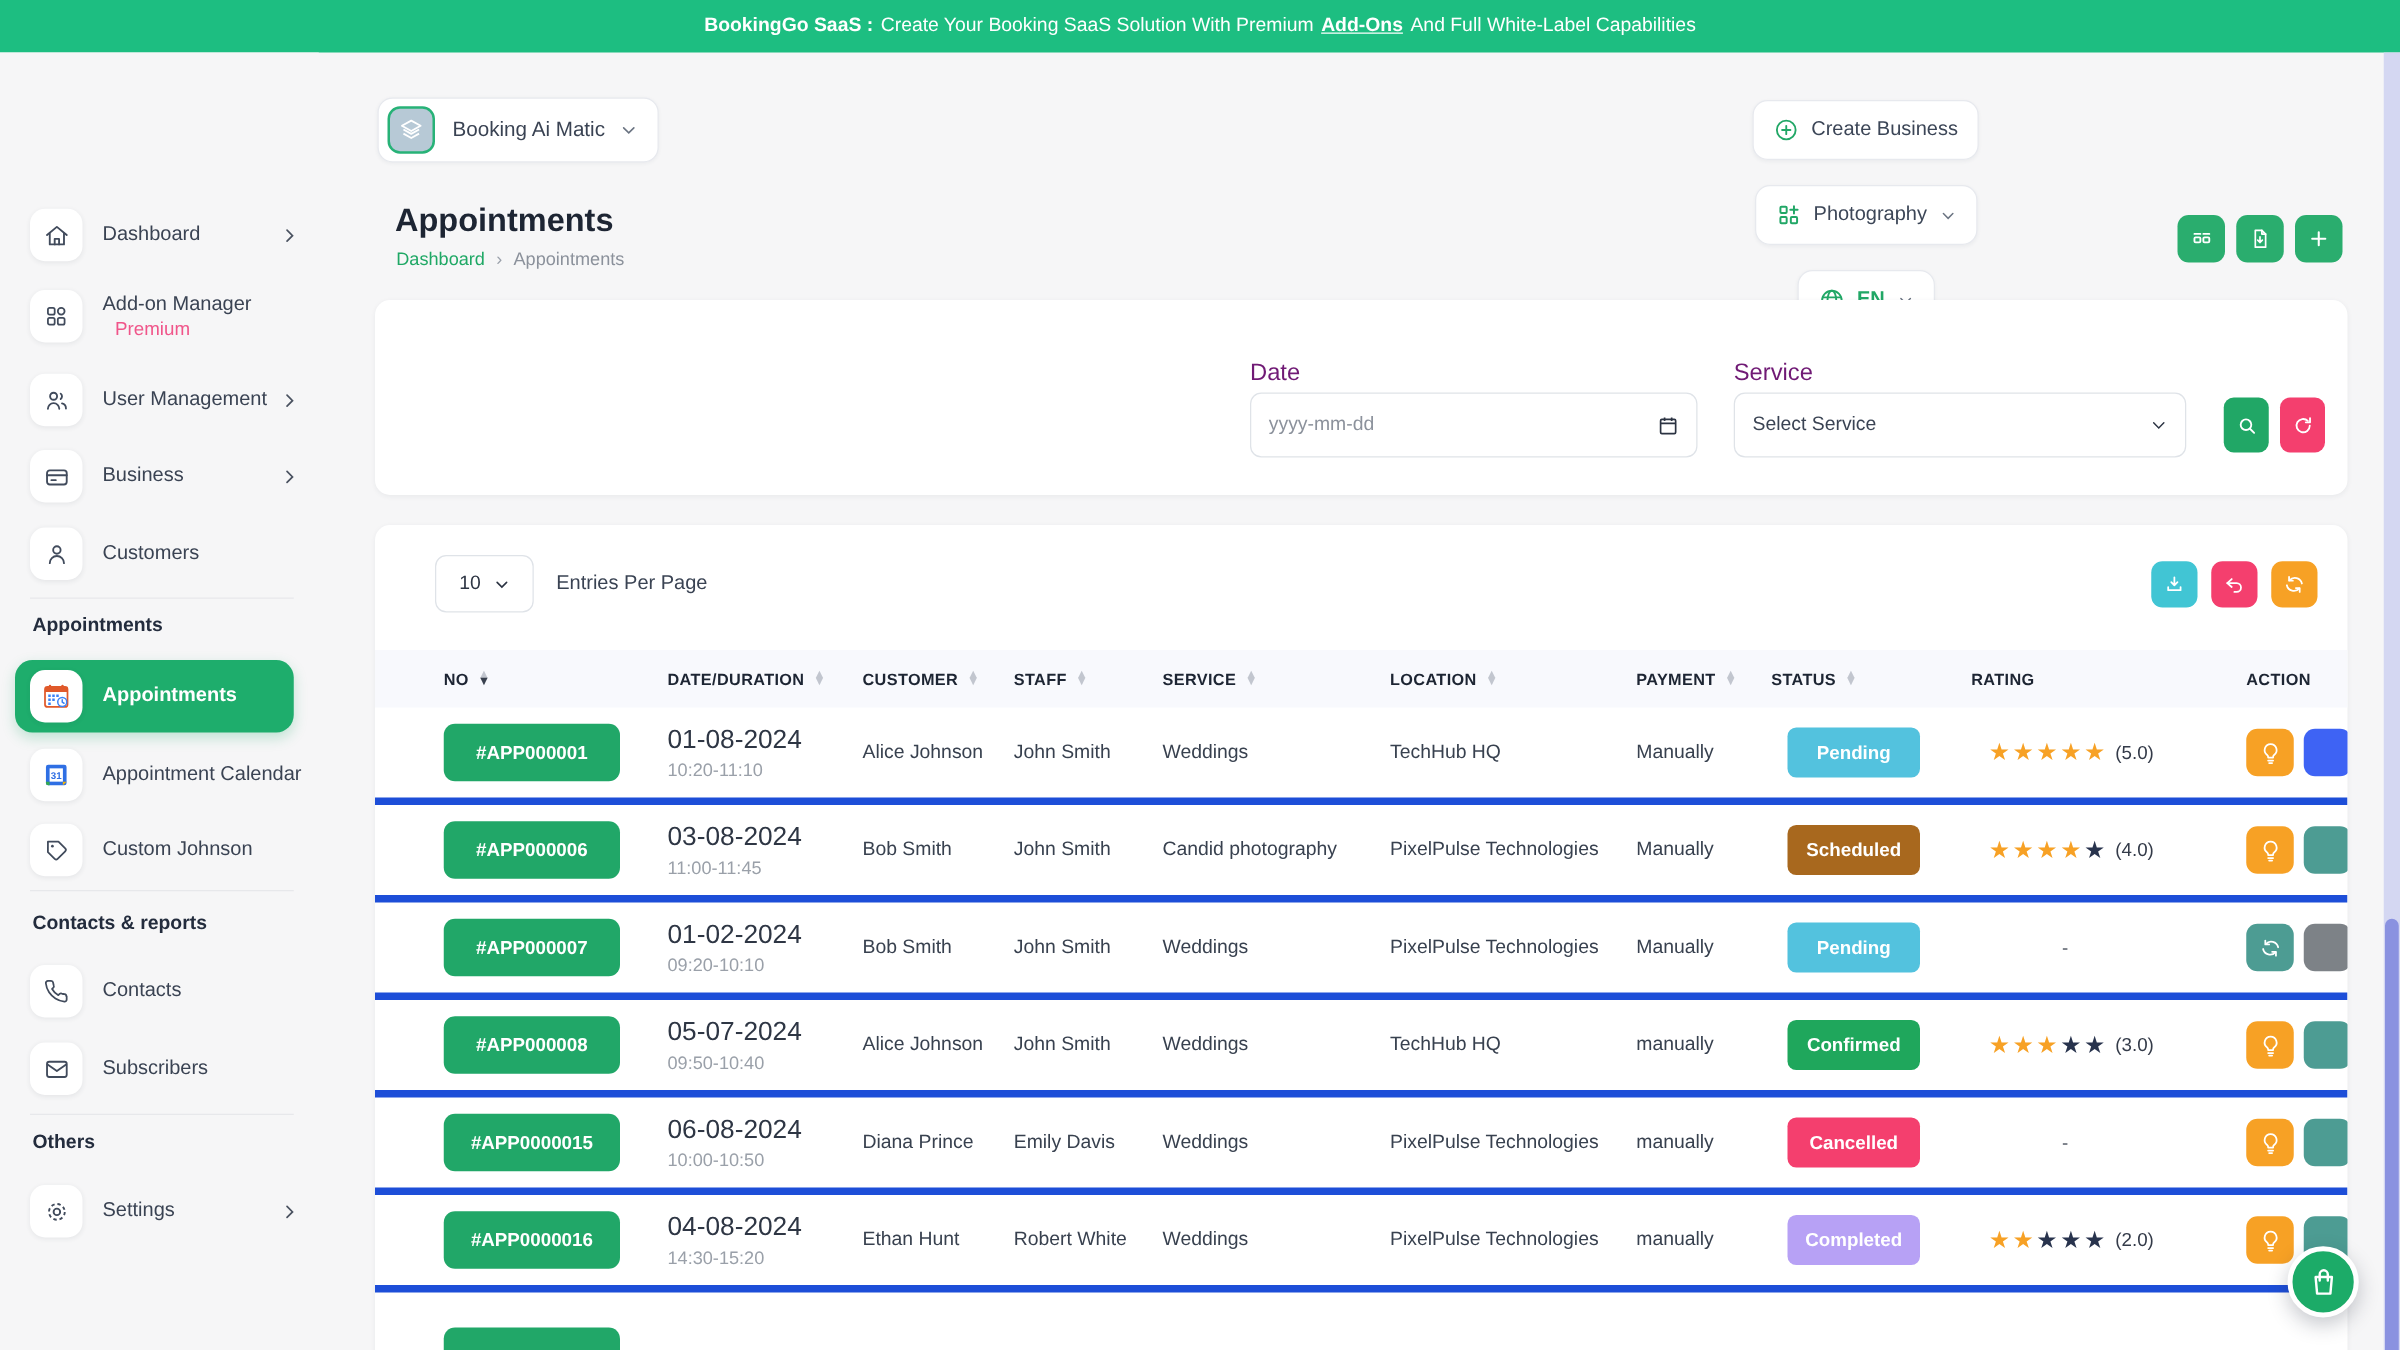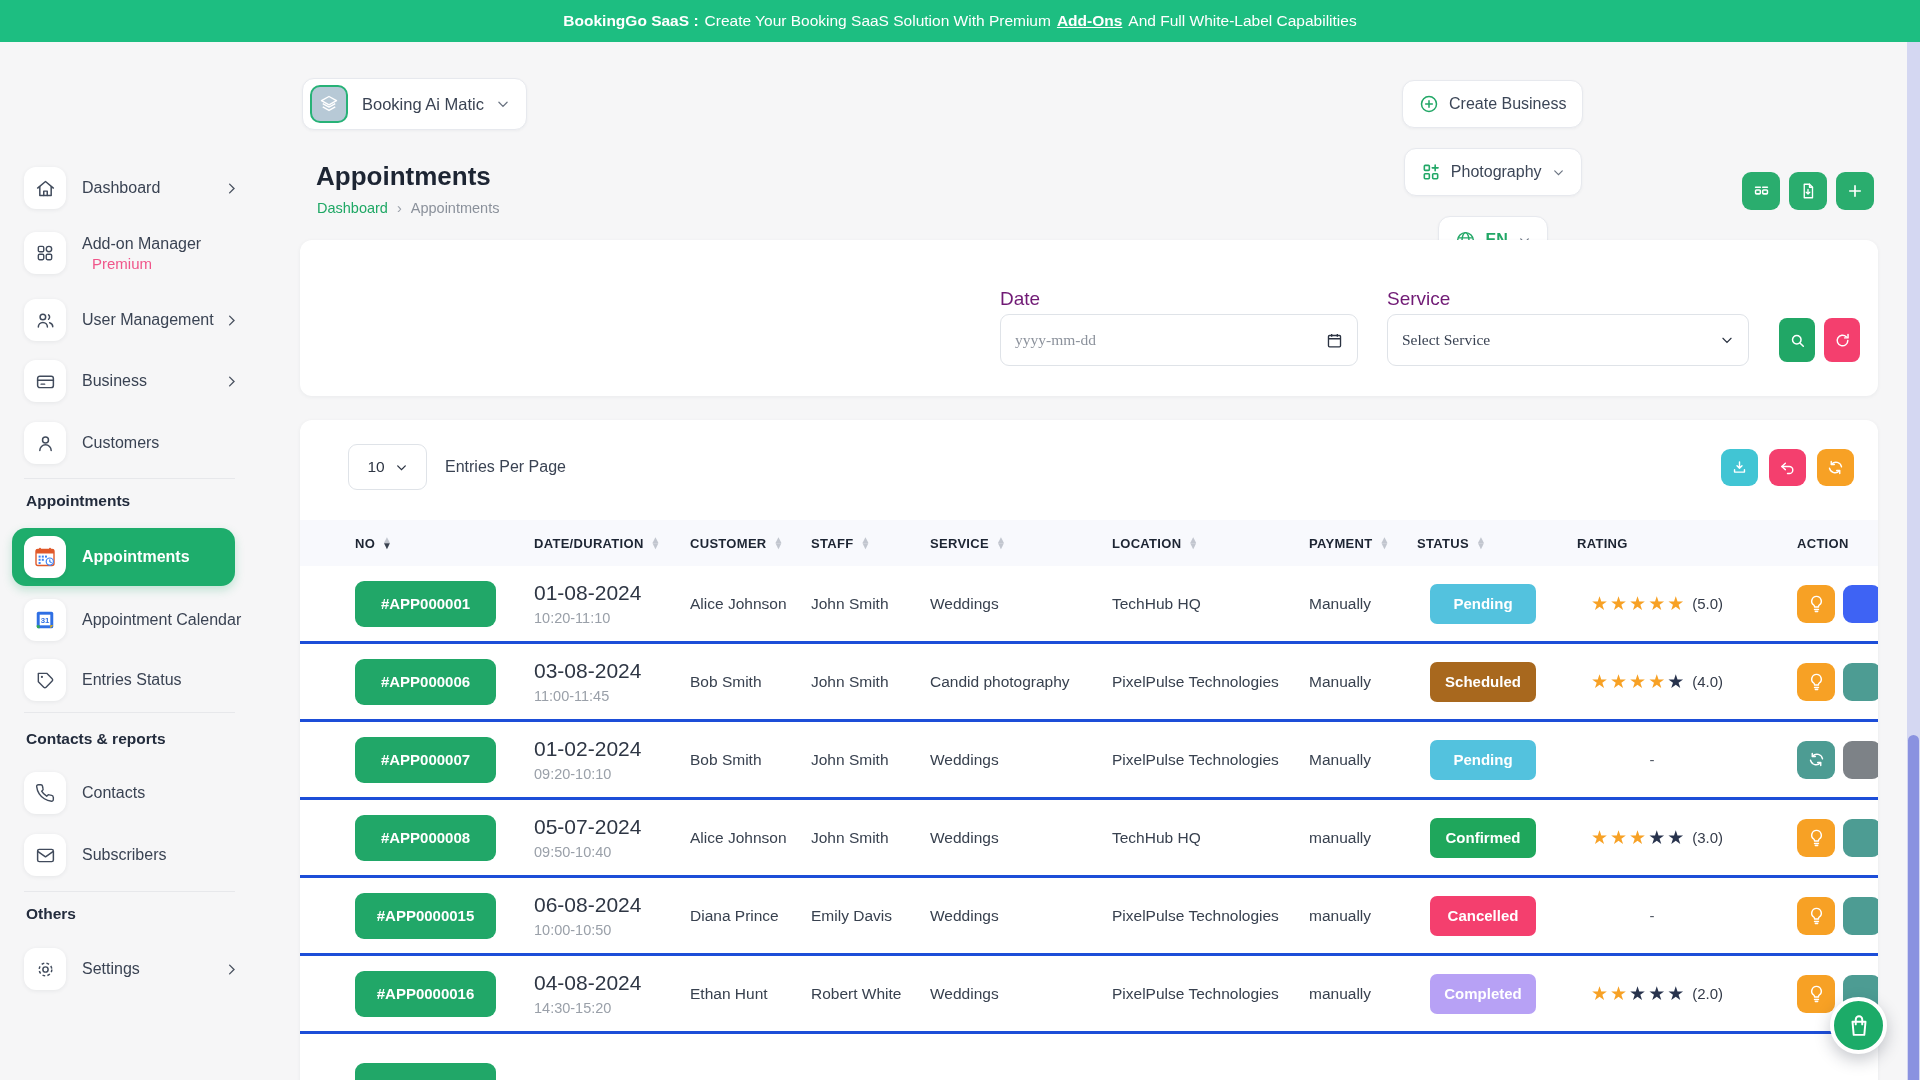--- a/index.html
+++ b/index.html
@@ -49,42 +49,42 @@
   .title-actions{position:absolute;top:172px;left:1742px;display:flex;gap:9px;}
   .sq-btn{width:38px;height:38px;border-radius:9px;background:#2aad6e;display:flex;align-items:center;
     justify-content:center;cursor:pointer;border:none;}
   
   .card{position:absolute;background:#fff;border-radius:12px;box-shadow:0 1px 4px rgba(40,50,70,.06);}
   .filter-card{left:300px;top:240px;width:1578px;height:156px;}
   .f-label{position:absolute;top:48px;font-size:19px;color:#701a75;}
   .f-date-label{left:700px;}
   .f-service-label{left:1087px;}
   .f-input{position:absolute;top:74px;height:52px;border:1px solid #dfe3e8;border-radius:9px;
-    box-sizing:border-box;display:flex;align-items:center;padding:0 14px;font-size:15.5px;background:#fff;font-family:Liberation Serif, serif;}
+    box-sizing:border-box;display:flex;align-items:center;padding:0 14px;font-size:15.5px;background:#fff;}
   .f-date{left:700px;width:358px;color:#8c929c;justify-content:space-between;cursor:text;}
   .f-service{left:1087px;width:362px;color:#3a4353;justify-content:space-between;cursor:pointer;}
   .f-btns{position:absolute;top:78px;left:1479px;display:flex;gap:9px;}
   .f-sq{width:36px;height:44px;border-radius:8px;border:none;display:flex;align-items:center;justify-content:center;cursor:pointer;}
   .bg-green{background:#21a766;} .bg-pink{background:#f43f6e;} .bg-cyan{background:#41c5d4;} .bg-orange{background:#f7a125;}
   
   .table-card{left:300px;top:420px;width:1578px;height:800px;overflow:hidden;}
   .entries-row{position:absolute;top:24px;left:48px;right:24px;height:46px;display:flex;align-items:center;}
   .entries-select{width:79px;height:46px;border:1px solid #dfe3e8;border-radius:9px;display:flex;align-items:center;
     justify-content:center;gap:10px;font-size:15.5px;color:#2e3644;cursor:pointer;box-sizing:border-box;}
   .entries-label{margin-left:18px;font-size:16px;color:#3a4353;}
   .entries-btns{margin-left:auto;display:flex;gap:11px;}
   .e-sq{width:37px;height:37px;border-radius:9px;border:none;display:flex;align-items:center;justify-content:center;cursor:pointer;}
   .tgrid{display:grid;grid-template-columns:179px 156px 121px 119px 182px 197px 108px 160px 220px 81px;
     padding-left:55px;box-sizing:border-box;align-items:center;}
   .thead{position:absolute;top:100px;left:0;width:1578px;height:46px;background:#f8f9fd;}
   .th{font-size:13px;font-weight:bold;color:#1d2533;letter-spacing:.3px;display:flex;align-items:center;gap:7px;text-transform:uppercase;}
   .sort{display:inline-flex;flex-direction:column;line-height:6px;font-size:10px;color:#c2c6cf;}
   .sort .dk{color:#39414f;}
   .tbody{position:absolute;top:146px;left:0;width:1578px;}
-  .trow{height:78px;border-bottom:3px solid #1d4ed8;}
+  .trow{height:78px;border-bottom:6px solid #1d4ed8;}
   .no-badge{display:inline-flex;align-items:center;justify-content:center;background:#21a768;color:#fff;
     font-weight:bold;font-size:15px;border-radius:9px;height:46px;min-width:141px;box-sizing:border-box;
     padding:0 10px;cursor:pointer;}
   .dt1{font-size:21px;color:#2e3644;}
   .dt2{font-size:14.5px;color:#9aa0a9;margin-top:5px;}
   .cell{font-size:15.5px;color:#38414f;}
   .status-badge{display:inline-flex;align-items:center;justify-content:center;color:#fff;font-weight:bold;
     font-size:15px;border-radius:7px;height:40px;min-width:106px;padding:0 14px;box-sizing:border-box;margin-left:13px;}
   .rating{display:flex;align-items:center;padding-left:14px;}
   .rating .star{font-size:19px;letter-spacing:2px;}
@@ -220,21 +220,21 @@
     <span class="s-label">Appointment Calendar</span>
   </div>
 
   <div class="s-item" style="top:614px">
     <span class="s-tile">
       <svg width="20" height="20" viewBox="0 0 24 24" fill="none" stroke="#414b5c" stroke-width="1.7" stroke-linejoin="round">
           <path d="M20.6 13.3l-7.3 7.3a2 2 0 0 1-2.8 0L4 14.1V4h10.1l6.5 6.5a2 2 0 0 1 0 2.8z"></path>
           <circle cx="8.3" cy="8.3" r="1.3" fill="#414b5c" stroke="none"></circle>
         </svg>
     </span>
-    <span class="s-label">Entries Status</span>
+    <span class="s-label">Custom Johnson</span>
   </div>
 
   <div class="s-divider" style="top:670px"></div>
   <div class="s-section" style="top:688px">Contacts &amp; reports</div>
 
   <div class="s-item" style="top:727px">
     <span class="s-tile">
       <svg width="20" height="20" viewBox="0 0 24 24" fill="none" stroke="#414b5c" stroke-width="1.7" stroke-linecap="round" stroke-linejoin="round">
           <path d="M22 16.9v3a2 2 0 0 1-2.2 2 19.8 19.8 0 0 1-8.6-3A19.5 19.5 0 0 1 5.1 13 19.8 19.8 0 0 1 2 4.3 2 2 0 0 1 4 2.1h3a2 2 0 0 1 2 1.7c.1.9.3 1.8.6 2.7a2 2 0 0 1-.4 2.1L8 9.8a16 16 0 0 0 6 6l1.2-1.2a2 2 0 0 1 2.1-.4c.9.3 1.8.5 2.7.6a2 2 0 0 1 1.7 2.1z"></path>
         </svg>

